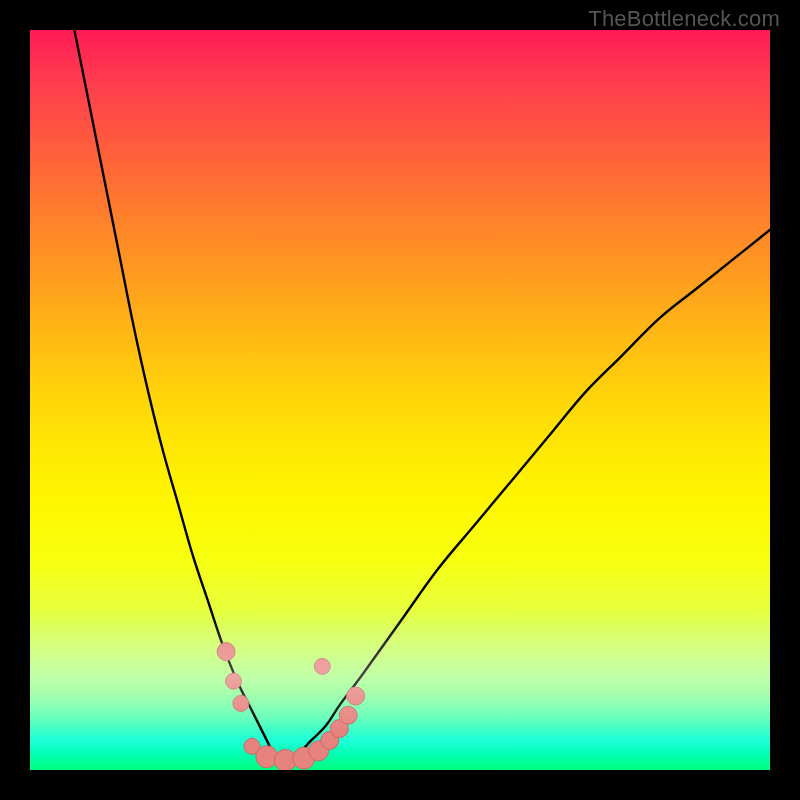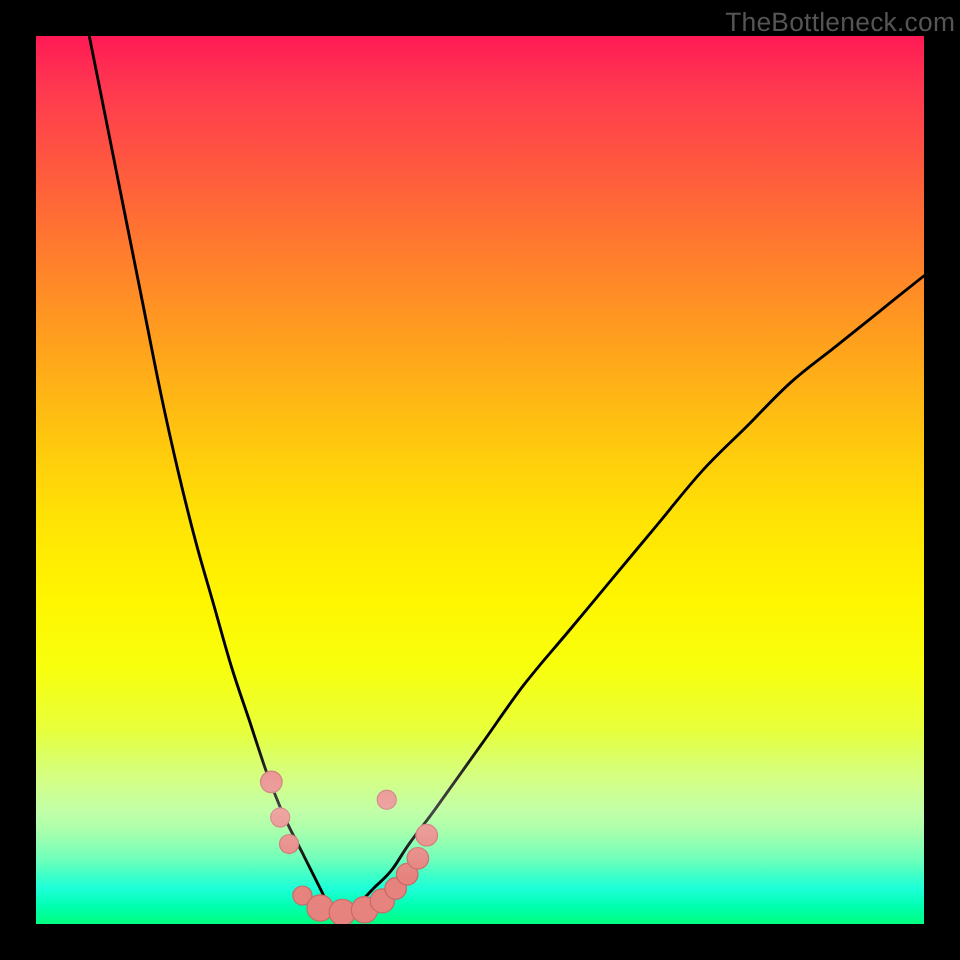--- a/index.html
+++ b/index.html
@@ -13,21 +13,21 @@
   }
   .outer {
     position: relative;
     width: 800px;
     height: 800px;
     background: #000;
   }
   .watermark {
     position: absolute;
     top: 6px;
-    right: 4px;
+    right: 20px;
     color: #555;
     font-size: 22px;
     font-weight: 500;
     z-index: 10;
     letter-spacing: 0.2px;
   }
   .plot-area {
     position: absolute;
     left: 30px;
     top: 30px;

